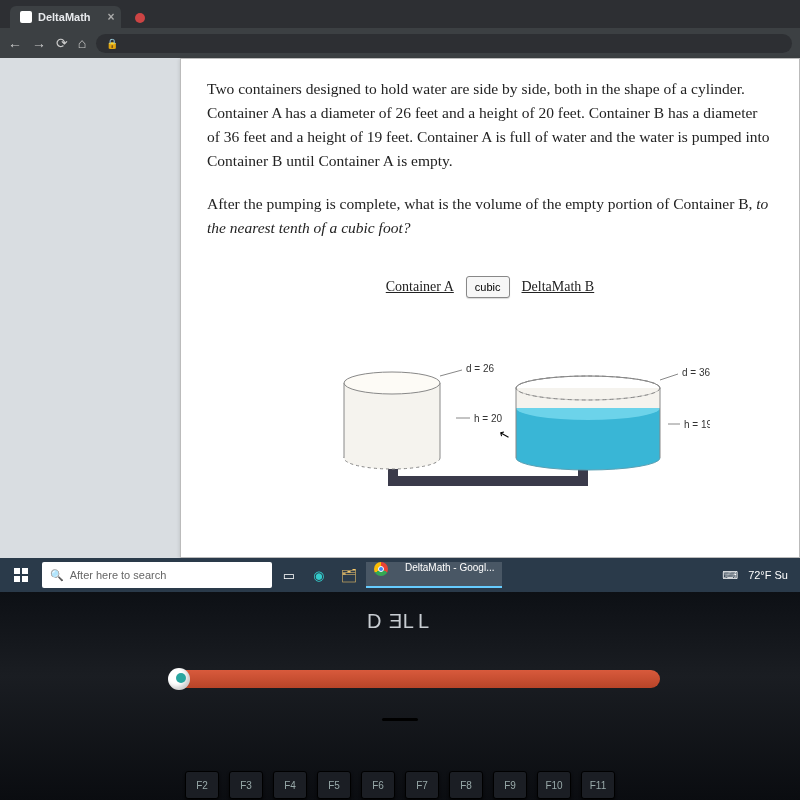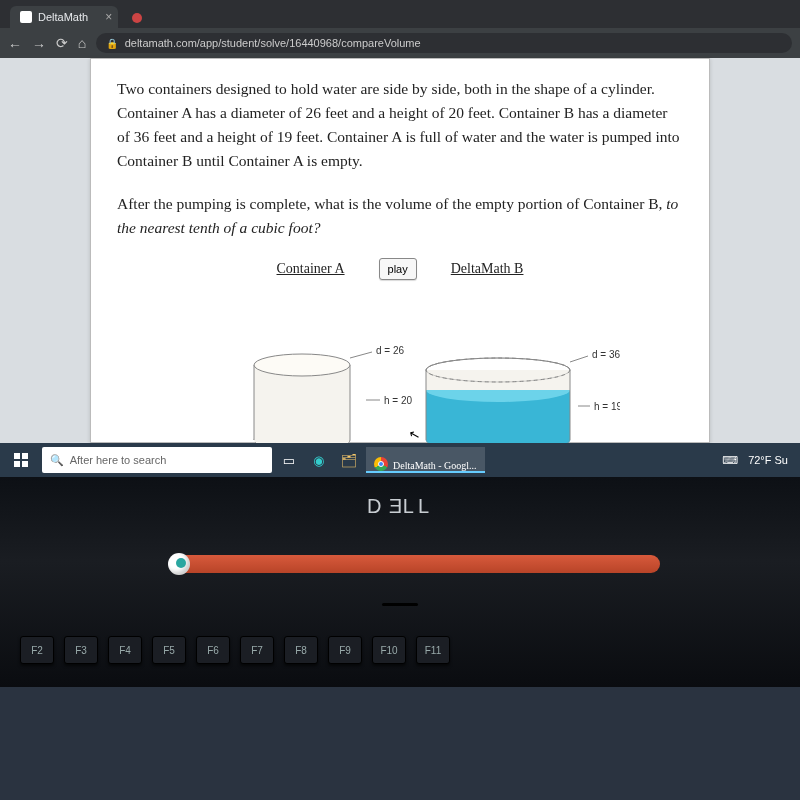--- a/index.html
+++ b/index.html
@@ -12,20 +12,21 @@
     position: relative;
     transform-origin: top left;
   }
   
   .chrome-tabs {
     height: 28px;
     background: #2d2f33;
     display: flex;
     align-items: flex-end;
     padding-left: 10px;
+    font-weight: bold;
   }
   .tab {
     background: #3c4043;
     color: #e8eaed;
     font-size: 11px;
     padding: 5px 30px 5px 10px;
     border-radius: 6px 6px 0 0;
     display: flex;
     align-items: center;
     gap: 6px;
@@ -56,23 +57,23 @@
     display: flex;
     align-items: center;
     gap: 6px;
     font-size: 11px;
     color: #ccc;
   }
   .lock { font-size: 10px; color: #aaa; }
   
   .page-viewport {
     background: #d9dde1;
-    height: 385px;
-    display: flex;
-    justify-content: center;
+    height: 500px;
+    display: flex;
+    justify-content: flex-end;
     padding-top: 0;
   }
   .card {
     background: #fff;
     width: 620px;
     border: 1px solid #bbb;
     padding: 18px 26px;
     font-family: Georgia, "Times New Roman", serif;
     color: #222;
     box-shadow: 0 1px 4px rgba(0,0,0,0.15);
@@ -81,25 +82,25 @@
     font-size: 15.5px;
     line-height: 1.55;
   }
   .problem-q {
     margin-top: 19px;
     font-size: 15.5px;
     line-height: 1.55;
   }
   .problem-q em { font-style: italic; }
   .labels-row {
-    margin-top: 18px;
+    margin-top: 36px;
     display: flex;
     justify-content: center;
     align-items: center;
-    gap: 34px;
+    gap: 12px;
     font-size: 14px;
   }
   .u-label { text-decoration: underline; }
   .play-btn {
     font-family: "Segoe UI", Arial, sans-serif;
     font-size: 11px;
     padding: 4px 8px;
     border: 1px solid #888;
     border-radius: 3px;
     background: #f7f7f7;
@@ -140,28 +141,27 @@
     padding: 0 8px;
     font-size: 11px;
     color: #666;
     gap: 6px;
   }
   .tb-icn { width: 26px; height: 26px; display:flex; align-items:center; justify-content:center; color:#fff; font-size:13px; cursor:pointer; }
   .task-item {
     background: rgba(255,255,255,0.15);
     height: 26px;
     display: flex;
-    align-items: flex-end;
+    align-items: flex-start;
     padding: 0 8px;
     font-size: 10px;
     color: #fff;
-    gap: 5px;
+    gap: 17px;
     border-bottom: 2px solid #6cf;
     cursor:pointer;
-    font-family:Liberation Serif, serif;
   }
   .chrome-favicon { width:14px;height:14px;border-radius:50%;background: conic-gradient(#ea4335 0 33%, #34a853 33% 66%, #fbbc05 66% 100%); position:relative;}
   .chrome-favicon::after{content:"";position:absolute;inset:4px;background:#4285f4;border-radius:50%;border:1px solid #fff;}
   .tb-right {
     margin-left: auto; display:flex; align-items:center; gap:10px; color:#fff; font-size:11px; padding-right:8px;
   }
   
   .laptop-area {
     height: 210px;
     background: linear-gradient(#0d1015, #1a1d22 40%, #0a0c10);
@@ -196,23 +196,23 @@
   .pen::after {
     content:"";
     position:absolute; left:6px; top:3px; width:10px; height:10px;
     background:#2aa6a0; border-radius:50%;
   }
   .touchpad-line {
     position:absolute; left:50%; transform:translateX(-50%);
     top:126px; width:36px; height:3px; background:#000; border-radius:2px;
   }
   .key-row {
-    position:absolute; bottom:23px; left:0; right:0;
+    position:absolute; bottom:3px; left:0; right:0;
     display:flex; gap:10px; padding:0 20px;
-    justify-content:flex-start;
+    justify-content:center;
   }
   .key {
     background:#1b1e24;
     border:1px solid #000;
     border-radius:3px;
     min-width:44px; height:28px;
     display:flex; align-items:center; justify-content:center;
     font-size:9px; color:#9aa;
     box-shadow: 0 2px 3px rgba(0,0,0,0.6);
   }
@@ -239,34 +239,33 @@
   </div>
 </div>
 
 <div class="address-row">
   <span class="nav-icn">←</span>
   <span class="nav-icn">→</span>
   <span class="nav-icn">⟳</span>
   <span class="nav-icn">⌂</span>
   <div class="address-bar">
     <span class="lock">🔒</span>
-    <span>deltamath.com/app/student/solve/16440968/compareVolume</span>
   </div>
 </div>
 
 <div class="page-viewport">
   <div class="card" style="position:relative;">
     <div class="problem-text">Two containers designed to hold water are side by side, both in the shape of a cylinder. Container A has a diameter of 26 feet and a height of 20 feet. Container B has a diameter of 36 feet and a height of 19 feet. Container A is full of water and the water is pumped into Container B until Container A is empty.</div>
     <div class="problem-q">
       <span>After the pumping is complete, what is the volume of the empty portion of Container B, </span><em>to the nearest tenth of a cubic foot?</em>
     </div>
 
     <div class="labels-row">
       <span class="u-label">Container A</span>
-      <button class="play-btn">play</button>
+      <button class="play-btn">cubic</button>
       <span class="u-label">DeltaMath B</span>
     </div>
 
     <div class="diagram">
       <svg width="440" height="180">
 
         <rect x="118" y="148" width="200" height="10" fill="#3a3a4a"></rect>
         <rect x="118" y="128" width="10" height="30" fill="#3a3a4a"></rect>
         <rect x="308" y="128" width="10" height="30" fill="#3a3a4a"></rect>
 

